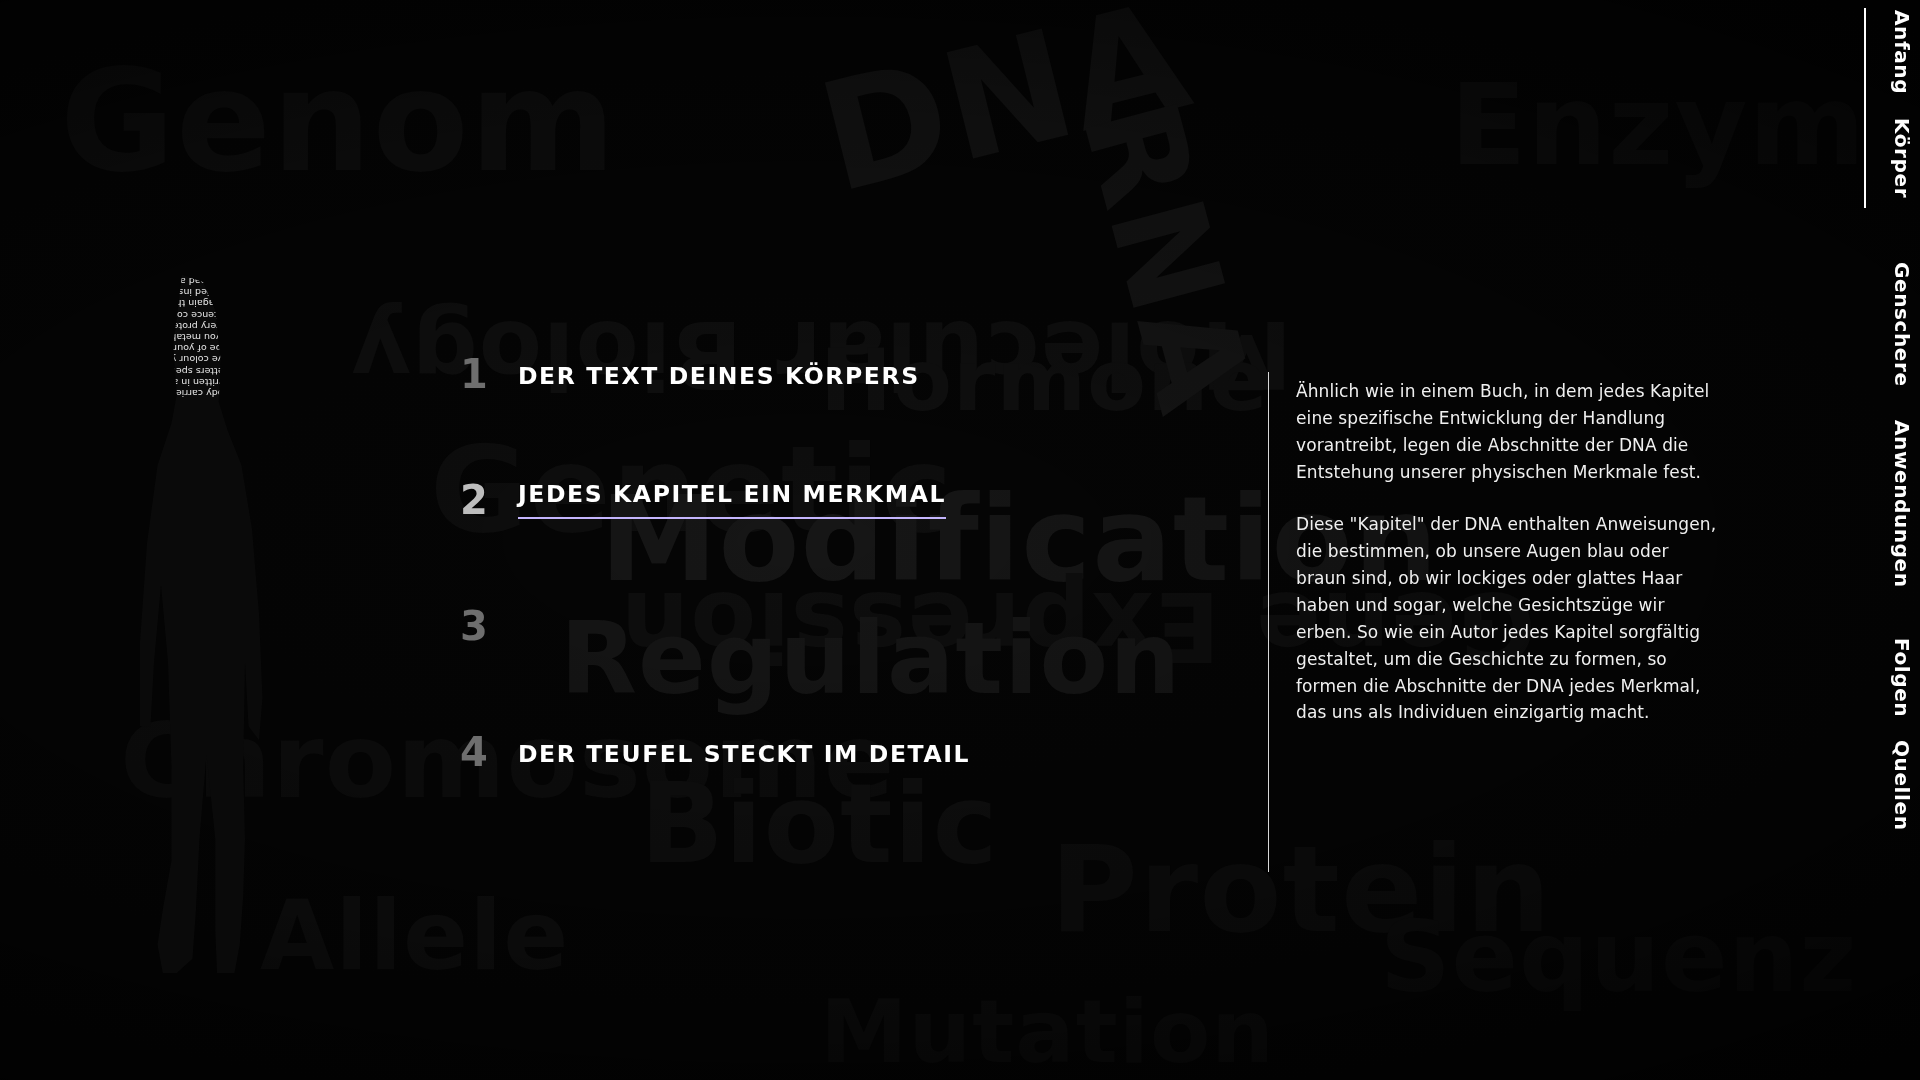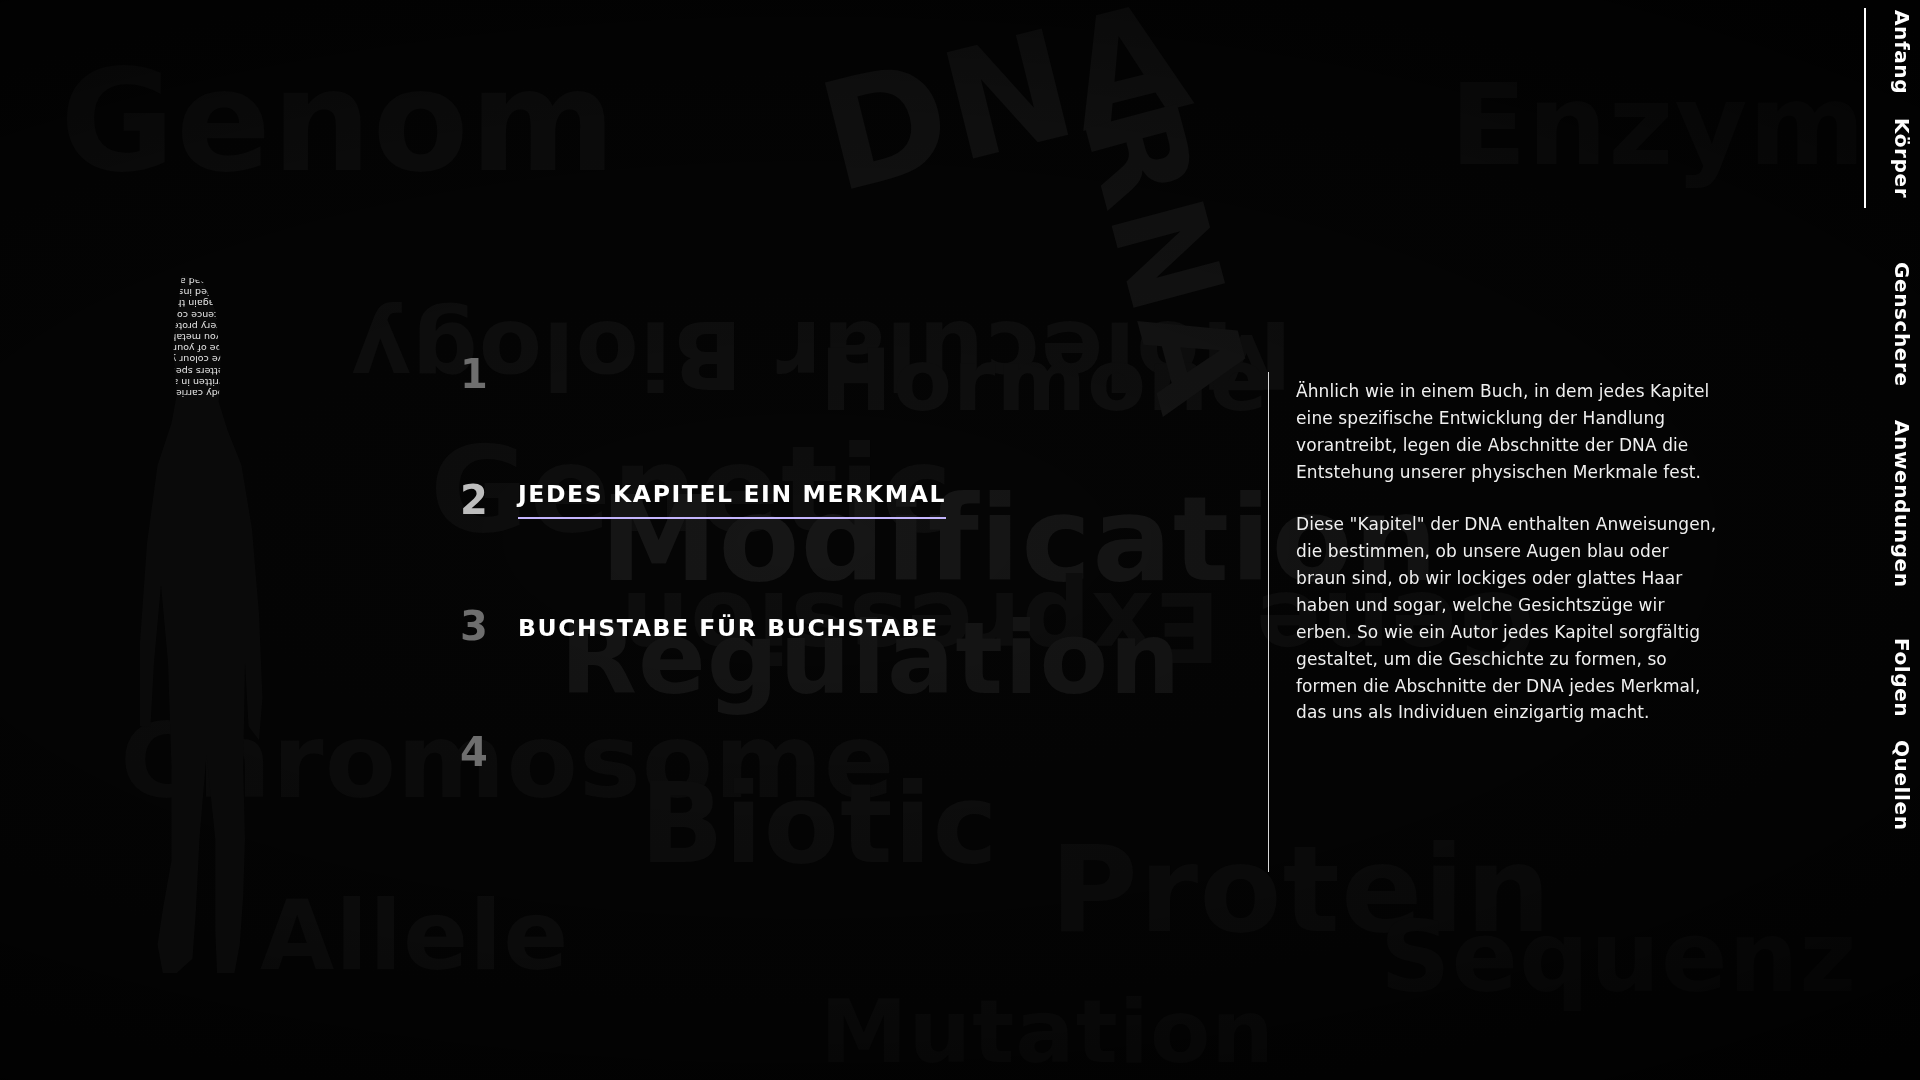--- a/index.html
+++ b/index.html
@@ -209,34 +209,35 @@
   <div class="figure-wrap">
     <div class="figure-silhouette">
       <div class="figure-text">Every cell in your body carries the same complete set of instructions written in a four letter alphabet A C G T and these letters spell out the chapters of who you are your eye colour your height the curl of your hair the shape of your face the rhythm of your heart the way you metabolise sugar the way you heal a wound every protein every enzyme every signal is a sentence copied from this text again and again and again through billions of divisions a library carried inside you written before you were born read aloud by your cells each and every second of your life</div>
     </div>
   </div>
 
   <div class="list">
 
     <div class="list-item">
       <div class="item-num">1</div>
+      <div class="item-label">DER TEXT DEINES KÖRPERS</div>
     </div>
 
     <div class="list-item active">
       <div class="item-num">2</div>
       <div class="item-label">JEDES KAPITEL EIN MERKMAL</div>
     </div>
 
     <div class="list-item">
       <div class="item-num">3</div>
-      <div class="item-label">BUCHSTABE FÜR BUCHSTABE</div>
     </div>
 
     <div class="list-item">
       <div class="item-num">4</div>
+      <div class="item-label">DER TEUFEL STECKT IM DETAIL</div>
     </div>
 
   </div>
 
   <div class="divider"></div>
 
   <div class="copy">
     <p>Ähnlich wie in einem Buch, in dem jedes Kapitel eine spezifische Entwicklung der Handlung vorantreibt, legen die Abschnitte der DNA die Entstehung unserer physischen Merkmale fest.</p>
     <p>Diese "Kapitel" der DNA enthalten Anweisungen, die bestimmen, ob unsere Augen blau oder braun sind, ob wir lockiges oder glattes Haar haben und sogar, welche Gesichtszüge wir erben. So wie ein Autor jedes Kapitel sorgfältig gestaltet, um die Geschichte zu formen, so formen die Abschnitte der DNA jedes Merkmal, das uns als Individuen einzigartig macht.</p>
   </div>

